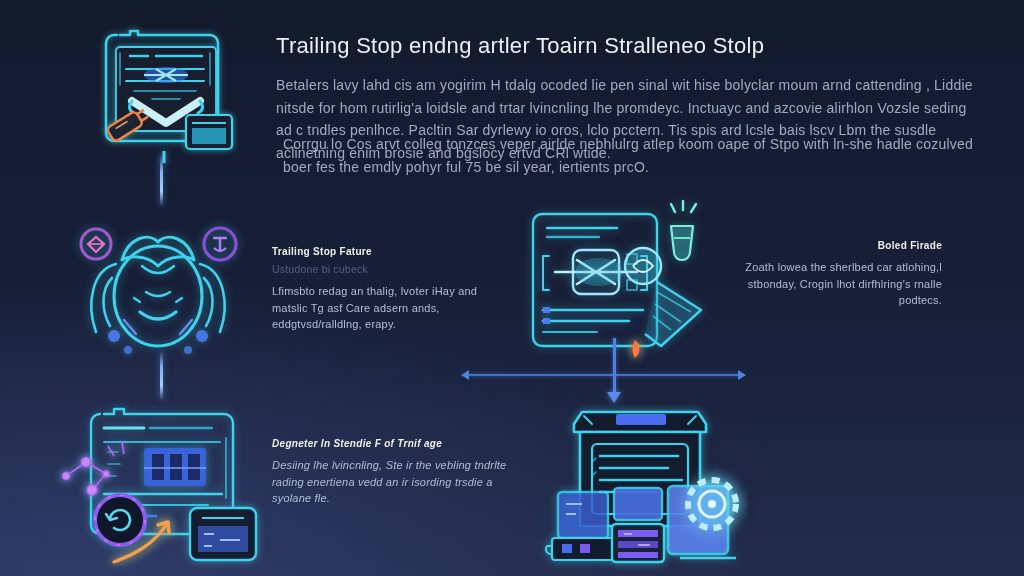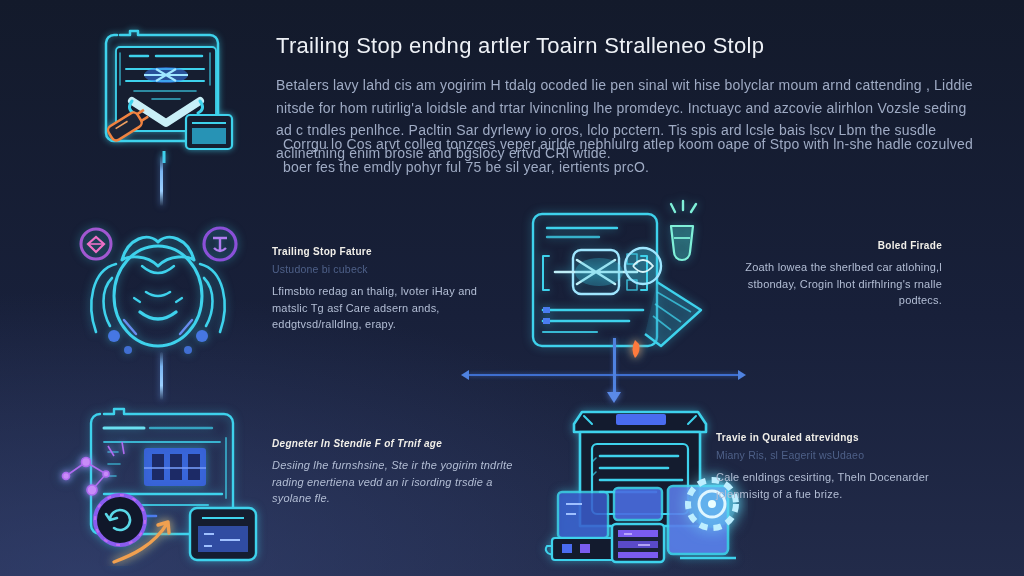--- a/index.html
+++ b/index.html
@@ -178,21 +178,21 @@
       <line x1="150" y1="120" x2="192" y2="120" stroke="#3ed2ec" stroke-width="2"></line>
       <rect x="146" y="128" width="50" height="26" fill="#3a5cc8" opacity=".75"></rect>
       <line x1="152" y1="136" x2="162" y2="136" stroke="#9fc0ff" stroke-width="2"></line>
       <line x1="168" y1="142" x2="188" y2="142" stroke="#9fc0ff" stroke-width="2"></line>
       <line x1="152" y1="148" x2="160" y2="148" stroke="#9fc0ff" stroke-width="2"></line>
     </g>
   </svg>
 
   <div class="abs" style="left:272px;top:438px;width:248px;font-style:italic;">
     <div class="feat-title">Degneter In Stendie F of Trnif age</div>
-    <div class="feat-body">Desiing lhe furnshsine, Ste ir the yogirim tndrlte rading enertiena vedd an ir isording trsdie a syolane fle.</div>
+    <div class="feat-body">Desiing lhe lvincnling, Ste ir the vebling tndrlte rading enertiena vedd an ir isording trsdie a syolane fle.</div>
   </div>
 
   <svg class="abs neon2" style="left:540px;top:396px;" width="208" height="176" viewBox="0 0 208 176">
     <g fill="none" stroke="#3ed2ec" stroke-width="2.6" stroke-linecap="round" stroke-linejoin="round">
       <path d="M34 28 l8 -12 h116 l8 12 v8 h-132 Z" fill="#131b2e"></path>
       <path d="M44 20 l8 8 M156 20 l-8 8" stroke-width="2"></path>
       <rect x="40" y="36" width="120" height="94" fill="#141c2f"></rect>
       <rect x="52" y="48" width="96" height="70" rx="5" stroke-width="2.2"></rect>
       <line x1="60" y1="60" x2="138" y2="60"></line>
         <line x1="60" y1="72" x2="128" y2="72"></line>
@@ -223,25 +223,20 @@
       <rect x="128" y="90" width="60" height="68" rx="5" fill="#5a7ce8" opacity=".9" stroke="#3ed2ec" stroke-width="2.6"></rect>
       <path d="M140 162 h56" stroke="#3ed2ec" stroke-width="2.4"></path>
     </g>
     <g style="filter:drop-shadow(0 0 7px rgba(120,230,255,.95));">
       <circle cx="172" cy="108" r="24" fill="rgba(90,200,240,.25)" stroke="#bdeeff" stroke-width="6" stroke-dasharray="8 6"></circle>
       <circle cx="172" cy="108" r="13" fill="none" stroke="#dff6ff" stroke-width="3"></circle>
       <circle cx="172" cy="108" r="4" fill="#eaffff"></circle>
     </g>
   </svg>
 
-  <div class="abs" style="left:716px;top:432px;width:238px;">
-    <div class="feat-title">Travie in Quraled atrevidngs</div>
-    <div class="feat-sub">Miany Ris, sl Eagerit wsUdaeo</div>
-    <div class="feat-body">Cale enldings cesirting, Theln Docenarder jclenmisitg of a fue brize.</div>
-  </div>
 
   <div class="abs vline" style="left:160px;top:156px;height:50px;"></div>
   <div class="abs vline" style="left:160px;top:352px;height:48px;"></div>
 
   <div class="abs hline" style="left:468px;top:374px;width:272px;"></div>
   <div class="abs arr-left" style="left:461px;top:370px;"></div>
   <div class="abs arr-right" style="left:738px;top:370px;"></div>
 
   <div class="abs" style="left:613px;top:338px;width:2.5px;height:56px;background:#4f82e0;box-shadow:0 0 4px rgba(80,130,230,.6);"></div>
   <div class="abs arr-down" style="left:607px;top:392px;"></div>

